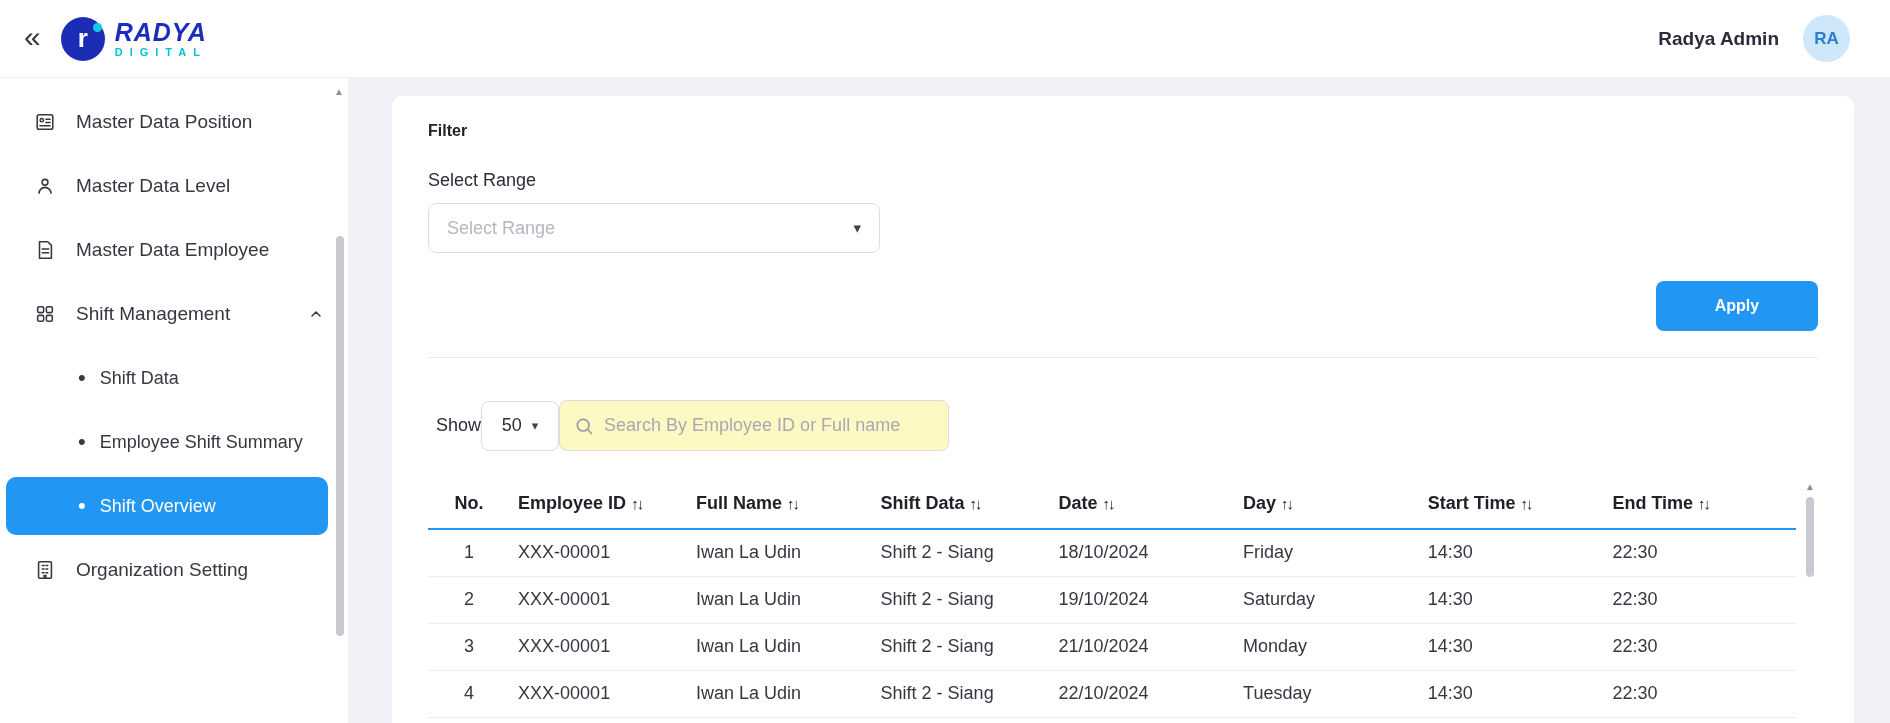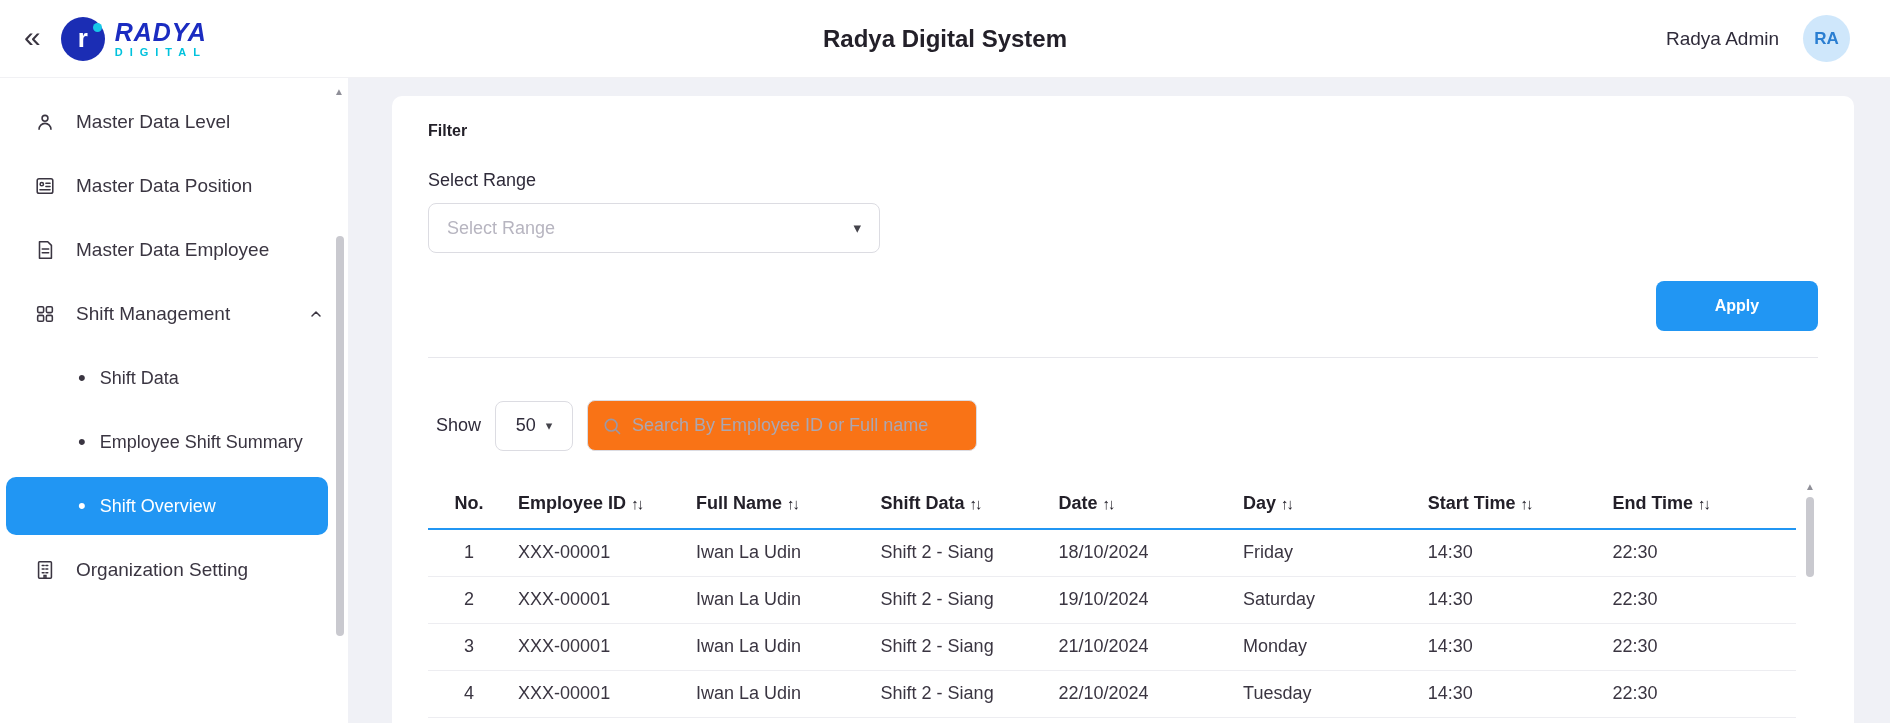--- a/index.html
+++ b/index.html
@@ -10,21 +10,21 @@
   .header { height: 78px; background: #fff; display: flex; align-items: center; position: relative; z-index: 3; border-bottom: 1px solid #f1f1f4; }
   .collapse-btn { font-size: 30px; color: #3a3541; margin: 0 20px 4px 24px; cursor: pointer; line-height: 1; }
   .logo { display: flex; align-items: center; gap: 10px; }
   .logo-mark { width: 44px; height: 44px; border-radius: 50%; background: #1b2db4; color: #fff; display: flex; align-items: center; justify-content: center; font-size: 26px; font-weight: 700; position: relative; }
   .logo-mark::after { content: ""; position: absolute; right: 3px; top: 6px; width: 9px; height: 9px; border-radius: 50%; background: #17c7e8; }
   .logo-text { display: flex; flex-direction: column; line-height: 1.05; }
   .logo-brand { color: #1b2cc1; font-weight: 800; font-style: italic; font-size: 25px; letter-spacing: 1px; }
   .logo-sub { color: #00c2dd; font-size: 11px; font-weight: 700; letter-spacing: 7px; margin-top: 2px; }
   .header-title { position: absolute; left: 50%; transform: translateX(-50%); font-size: 24px; font-weight: 700; color: #232029; }
   .header-right { margin-left: auto; display: flex; align-items: center; gap: 24px; padding-right: 40px; }
-  .user-name { font-size: 19px; font-weight: 400; color: #2f2b3a; }
+  .user-name { font-size: 19px; font-weight: 700; color: #2f2b3a; }
   .avatar { width: 47px; height: 47px; border-radius: 50%; background: #cfe7fb; color: #2a7ed1; font-weight: 700; font-size: 17px; display: flex; align-items: center; justify-content: center; cursor: pointer; }
 
   
   .body-row { display: flex; height: 645px; }
   .sidebar { width: 348px; flex-shrink: 0; background: #fff; position: relative; padding-top: 12px; }
   .nav-item { height: 64px; display: flex; align-items: center; gap: 18px; padding: 0 24px 0 34px; font-size: 19px; color: #3a3541; cursor: pointer; }
   .nav-item .icon { width: 24px; display: flex; color: #3a3541; flex-shrink: 0; }
   .nav-item .chev { margin-left: auto; display: flex; color: #3a3541; }
   .sub-item { height: 64px; display: flex; align-items: center; gap: 14px; padding-left: 78px; font-size: 18px; color: #3a3541; cursor: pointer; }
   .sub-item .bullet { font-size: 22px; line-height: 1; }
@@ -39,25 +39,25 @@
 
   .filter-title { font-size: 16px; font-weight: 700; color: #232029; }
   .field-label { margin-top: 30px; font-size: 18px; color: #2f2b3a; }
   .select-box { margin-top: 12px; width: 452px; height: 50px; border: 1px solid #dcdce2; border-radius: 8px; display: flex; align-items: center; justify-content: space-between; padding: 0 18px; background: #fff; cursor: pointer; }
   .select-placeholder { color: #b7b5c0; font-size: 18px; }
   .select-chev { color: #44434b; font-size: 15px; }
   .apply-row { display: flex; justify-content: flex-end; margin-top: 28px; }
   .apply-btn { width: 162px; height: 50px; background: #2196f3; color: #fff; border: none; border-radius: 8px; font-size: 16px; font-weight: 700; cursor: pointer; font-family: inherit; }
   .divider { border: none; border-top: 1px solid #e7e7ec; margin-top: 26px; }
 
-  .controls { display: flex; align-items: center; gap: 14px; margin-top: 42px; }
+  .controls { display: flex; align-items: center; margin-top: 42px; }
   .show-label { font-size: 18px; color: #2f2b3a; margin-left: 8px; }
   .page-size { width: 78px; height: 50px; border: 1px solid #dcdce2; border-radius: 8px; display: flex; align-items: center; justify-content: center; gap: 10px; font-size: 18px; color: #2f2b3a; cursor: pointer; background: #fff; }
   .page-size .pchev { font-size: 13px; color: #44434b; }
-  .search-box { width: 390px; height: 51px; border: 1px solid #dcdce2; border-radius: 8px; display: flex; align-items: center; gap: 10px; padding: 0 14px; background: #f97316; }
+  .search-box { width: 390px; height: 51px; border: 1px solid #dcdce2; border-radius: 8px; display: flex; align-items: center; gap: 10px; padding: 0 14px; background: #fef9c3; }
   .search-box input { border: none; outline: none; flex: 1; font-size: 18px; color: #2f2b3a; font-family: inherit; background: transparent; }
   .search-box input::placeholder { color: #aaa7b4; }
 
   .table-wrap { display: flex; margin-top: 26px; gap: 6px; }
   table { width: 100%; border-collapse: collapse; table-layout: fixed; }
   thead tr { border-bottom: 2px solid #2196f3; }
   th { font-size: 18px; font-weight: 700; color: #232029; text-align: left; padding: 16px 8px 14px; white-space: nowrap; }
   th.center, td.center { text-align: center; }
   .sort { font-size: 15px; letter-spacing: -2px; margin-left: 5px; color: #232029; }
   td { font-size: 18px; color: #3a3541; padding: 0 8px; height: 47px; border-bottom: 1px solid #ededf1; white-space: nowrap; }
@@ -70,50 +70,49 @@
 
 <div class="header">
   <span class="collapse-btn">«</span>
   <div class="logo">
     <div class="logo-mark">r</div>
     <div class="logo-text">
       <span class="logo-brand">RADYA</span>
       <span class="logo-sub">DIGITAL</span>
     </div>
   </div>
-  <div class="header-title">Radya Digital System</div>
   <div class="header-right">
     <span class="user-name">Radya Admin</span>
     <div class="avatar">RA</div>
   </div>
 </div>
 
 <div class="body-row">
 
   <div class="sidebar">
-
-    <div class="nav-item">
-      <span class="icon">
-        <svg width="22" height="22" viewBox="0 0 24 24" fill="none" stroke="currentColor" stroke-width="1.7" stroke-linecap="round">
-            <circle cx="12" cy="8" r="3.2"></circle>
-            <path d="M5.5 20c0-3.6 2.9-6.5 6.5-6.5s6.5 2.9 6.5 6.5"></path>
-          </svg>
-      </span>
-      <span>Master Data Level</span>
-    </div>
 
     <div class="nav-item">
       <span class="icon">
         <svg width="22" height="22" viewBox="0 0 24 24" fill="none" stroke="currentColor" stroke-width="1.7" stroke-linecap="round">
             <rect x="3.5" y="4" width="17" height="16" rx="2"></rect>
             <circle cx="8.5" cy="10" r="1.8"></circle>
             <path d="M13 9h4.5M13 12.5h4.5M6.5 16h11"></path>
           </svg>
       </span>
       <span>Master Data Position</span>
+    </div>
+
+    <div class="nav-item">
+      <span class="icon">
+        <svg width="22" height="22" viewBox="0 0 24 24" fill="none" stroke="currentColor" stroke-width="1.7" stroke-linecap="round">
+            <circle cx="12" cy="8" r="3.2"></circle>
+            <path d="M5.5 20c0-3.6 2.9-6.5 6.5-6.5s6.5 2.9 6.5 6.5"></path>
+          </svg>
+      </span>
+      <span>Master Data Level</span>
     </div>
 
     <div class="nav-item">
       <span class="icon">
         <svg width="22" height="22" viewBox="0 0 24 24" fill="none" stroke="currentColor" stroke-width="1.7" stroke-linecap="round" stroke-linejoin="round">
             <path d="M6 3h9l4 4v14H6z"></path>
             <path d="M9 11h7M9 15h7"></path>
           </svg>
       </span>
       <span>Master Data Employee</span>

